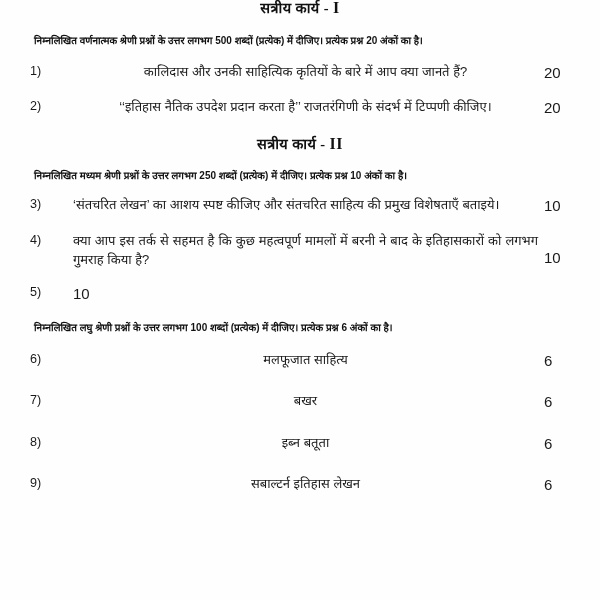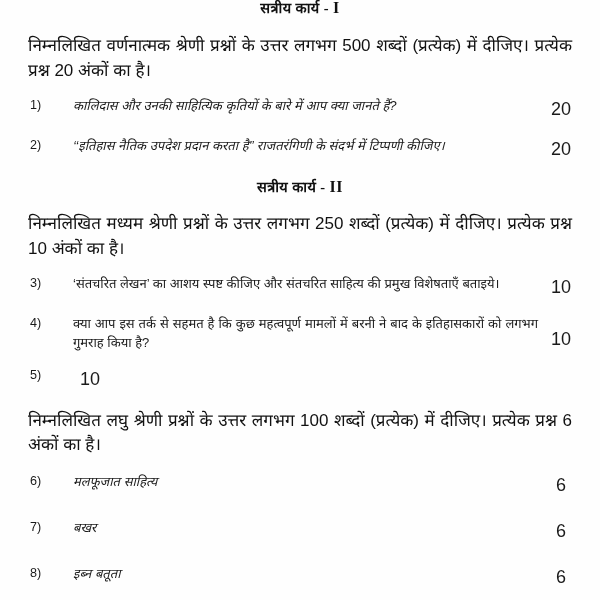--- a/index.html
+++ b/index.html
@@ -48,27 +48,27 @@
   #sec2-heading {
     margin-bottom: 0;
   }
   #sec3-heading {
     margin-top: 29px;
     margin-bottom: 0;
   }
 
   
   .instruction {
-    font-weight: normal;
-    font-size: 17px;
+    font-weight: bold;
+    font-size: 10px;
     line-height: 1.45;
     text-align: justify;
     text-justify: inter-word;
     color: #111;
-    margin: 6px;
+    margin: 12px;
   }
   #sec1-instruction { margin-top: 17px; }
   #sec2-instruction { margin-top: 16px; }
   #sec3-instruction { margin-top: 16px; }
 
   
   .qlist {
     margin: 0;
     padding: 0;
     list-style: none;
@@ -95,26 +95,26 @@
   }
   .qtext {
     flex: 1 1 auto;
     font-size: 13px;
     line-height: 1.5;
     text-align: justify;
     text-justify: inter-word;
     color: #1a1a1a;
     padding-right: 6px;
   }
-  .qtext.nojustify { text-align: left; font-style: italic; }
+  .qtext.nojustify { text-align: center; }
   .qmarks {
     flex: 0 0 auto;
     width: 34px;
-    text-align: center;
-    font-size: 18px;
+    text-align: left;
+    font-size: 15px;
     line-height: 1.5;
     color: #1a1a1a;
     align-self: flex-end;
   }
 </style>
 </head>
 <body>
 
 <div class="page">
 

